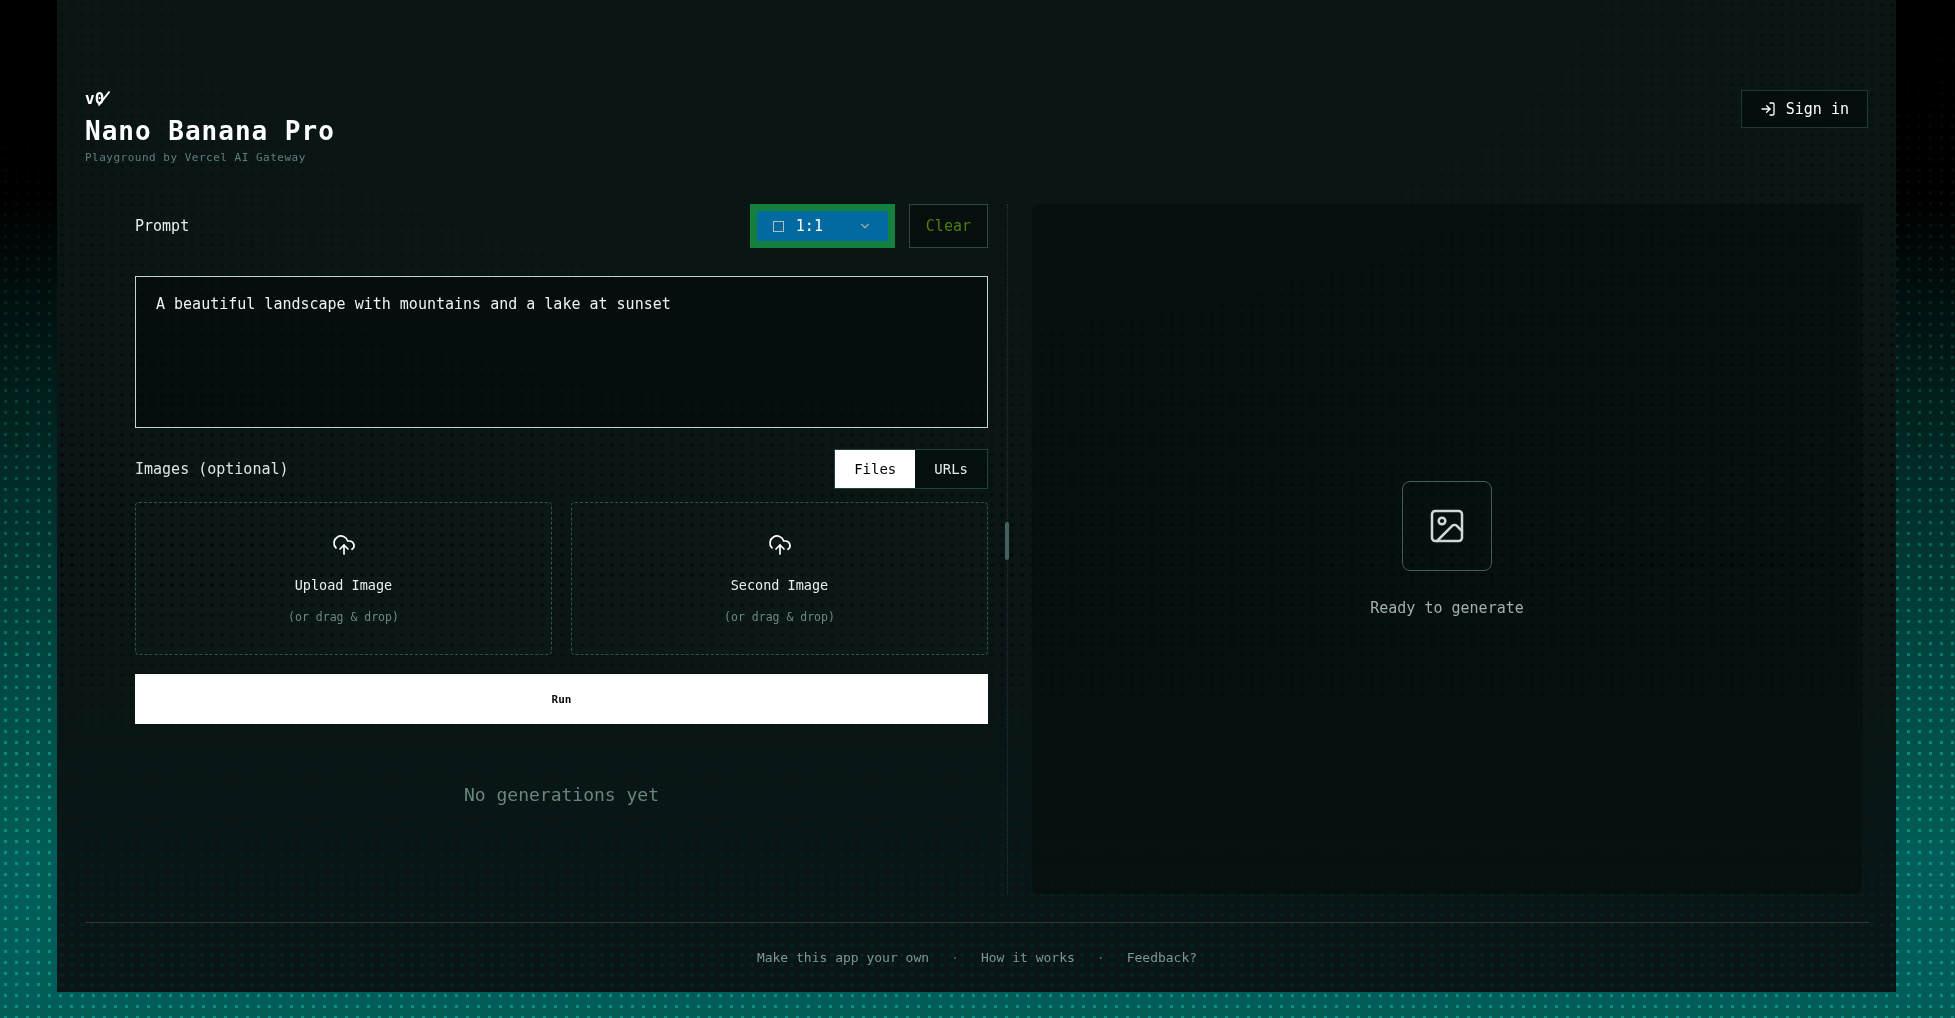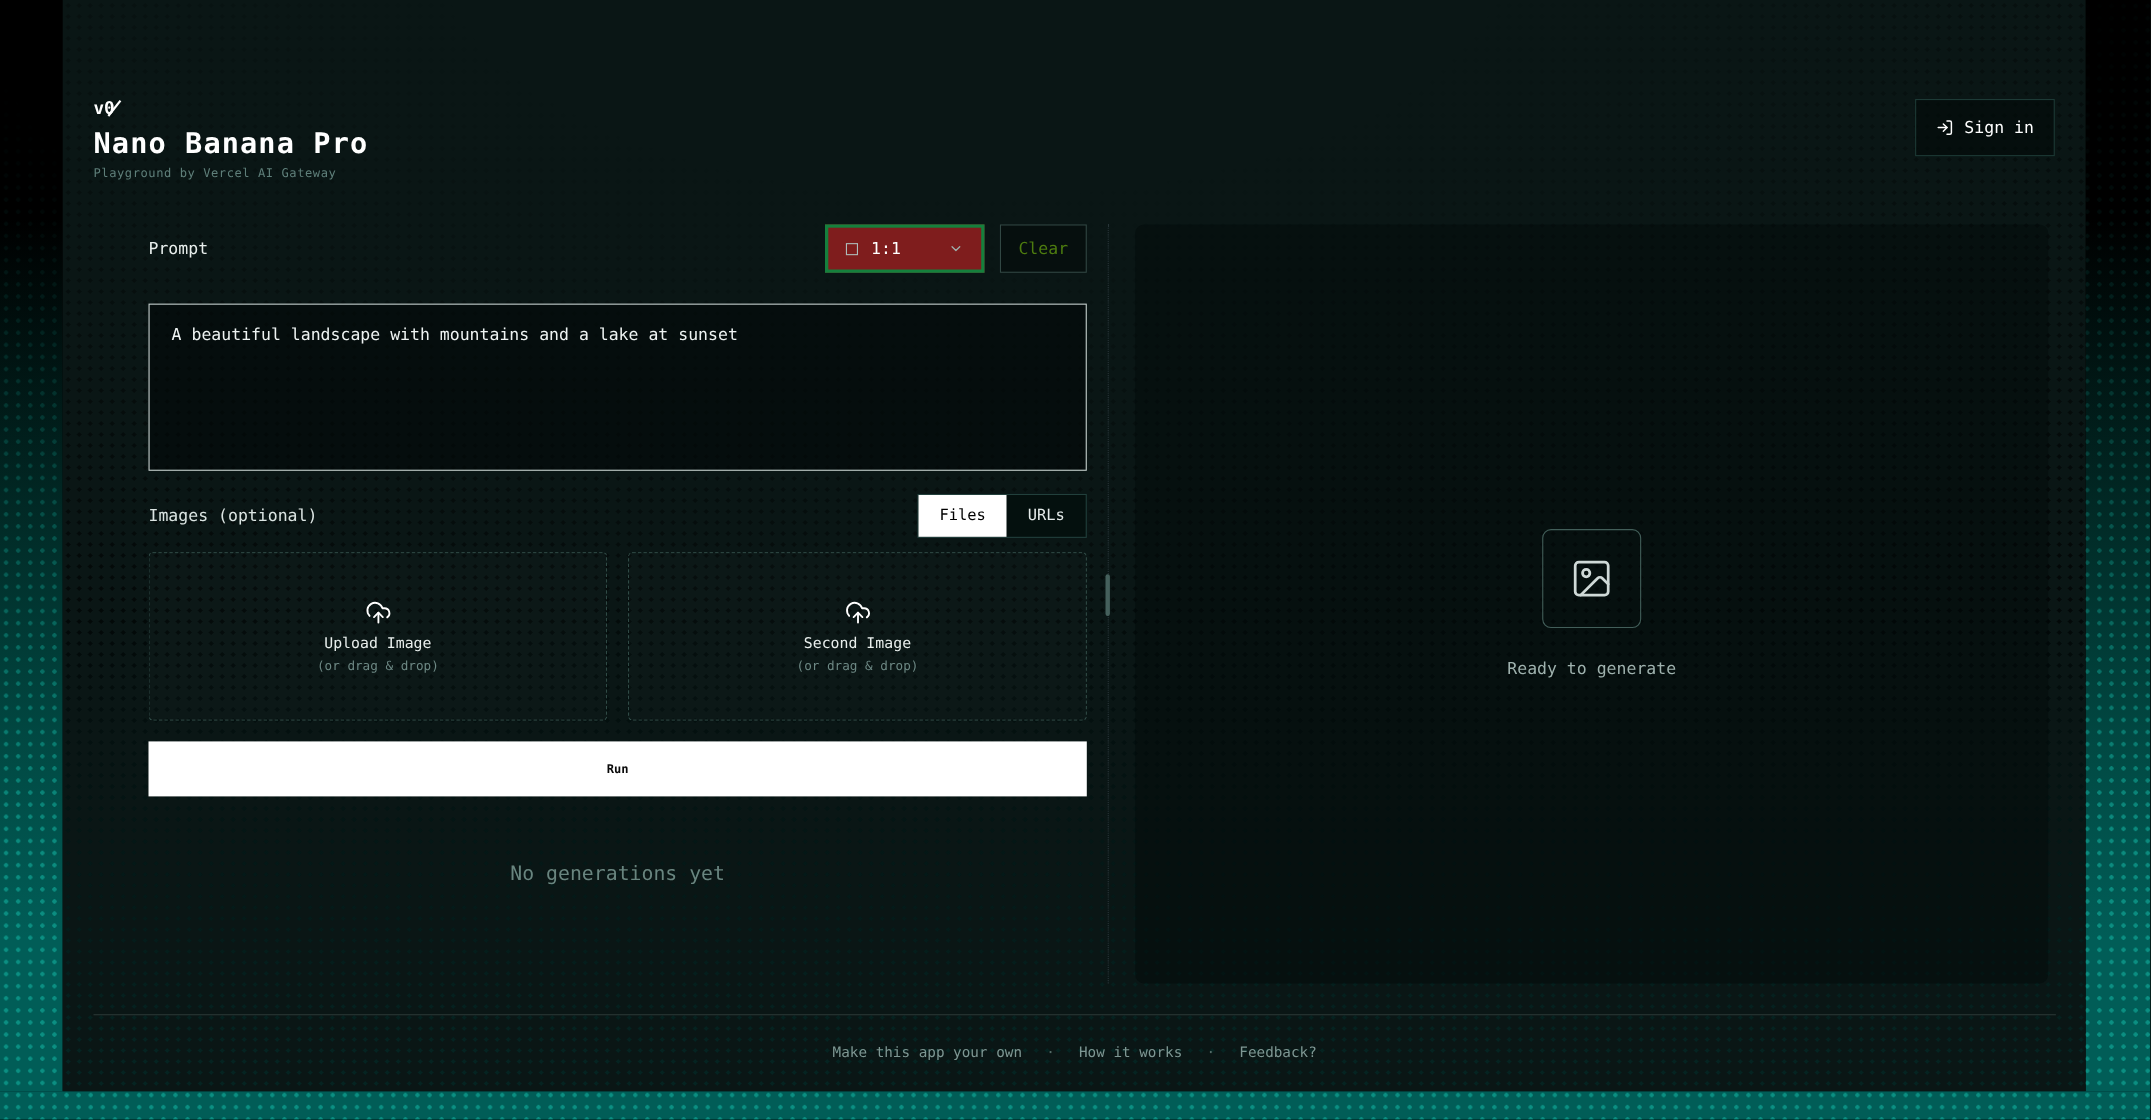--- a/index.html
+++ b/index.html
@@ -58,36 +58,36 @@
     padding: 90px 28px 0 28px;
   }
   .brand .logo { display: block; margin-bottom: 8px; }
   .brand .title {
     font-size: 26px; font-weight: 700; letter-spacing: 1px; color: #fff;
     line-height: 30px; margin-bottom: 5px;
   }
   .brand .subtitle { font-size: 11px; color: #5f7f7a; letter-spacing: 0.5px; }
   .signin-btn {
     display: flex; align-items: center; gap: 10px;
-    height: 52px; padding: 0 18px; margin-top: 0;
+    height: 38px; padding: 0 18px; margin-top: 0;
     background: rgba(2,10,9,0.6); border: 1px solid #1d3a36;
     color: #fff; font-size: 15px; font-family: inherit; cursor: pointer;
   }
   .signin-btn svg { display: block; }
 
   
   main { display: flex; margin-top: 40px; padding: 0 34px 0 46px; }
   .left-col { width: 853px; display: flex; flex-direction: column; margin-left: 32px; }
 
   .controls-row { display: flex; align-items: center; height: 44px; }
   .prompt-label { font-size: 15px; color: #e8eeec; margin-right: auto; }
   .aspect-select {
     width: 145px; height: 44px; display: flex; align-items: center;
     gap: 12px; padding: 0 16px; margin-right: 14px;
-    background: #7f1d1d; border: 3px solid #15803d; cursor: pointer;
+    background: #0369a1; border: 7px solid #15803d; cursor: pointer;
     color: #fff; font-size: 15px; font-family: inherit;
   }
   .aspect-square { width: 11px; height: 11px; border: 1.5px solid #aebcba; flex: none; }
   .aspect-select .chev { margin-left: auto; }
   .clear-btn {
     height: 44px; padding: 0 16px; background: #060f0e;
     border: 1px solid #314743; color: #4d7c0f; font-size: 15px;
     font-family: inherit; cursor: pointer;
   }
 
@@ -105,21 +105,21 @@
     height: 38px; padding: 6px 19px; display: flex; align-items: center;
     font-size: 14px; font-family: inherit; border: none; background: transparent;
     color: #e5ebea; cursor: pointer;
   }
   .tab.active { background: #fff; color: #000; }
 
   .upload-row { display: flex; gap: 19px; margin-top: 13px; }
   .upload-box {
     flex: 1; height: 153px; border: 1px dashed #35514c; border-radius: 4px;
     display: flex; flex-direction: column; align-items: center; justify-content: center;
-    gap: 5px; cursor: pointer; background: rgba(255,255,255,0.012);
+    gap: 17px; cursor: pointer; background: rgba(255,255,255,0.012);
   }
   .upload-box svg { margin-bottom: 3px; }
   .up-label { font-size: 13.5px; color: #e8eeec; }
   .up-hint  { font-size: 11.5px; color: #6d8884; }
 
   .run-btn {
     margin-top: 19px; height: 50px; width: 100%;
     background: #fff; color: #0a0a0a; border: none;
     font-size: 11px; font-weight: 700; font-family: inherit; cursor: pointer;
   }

